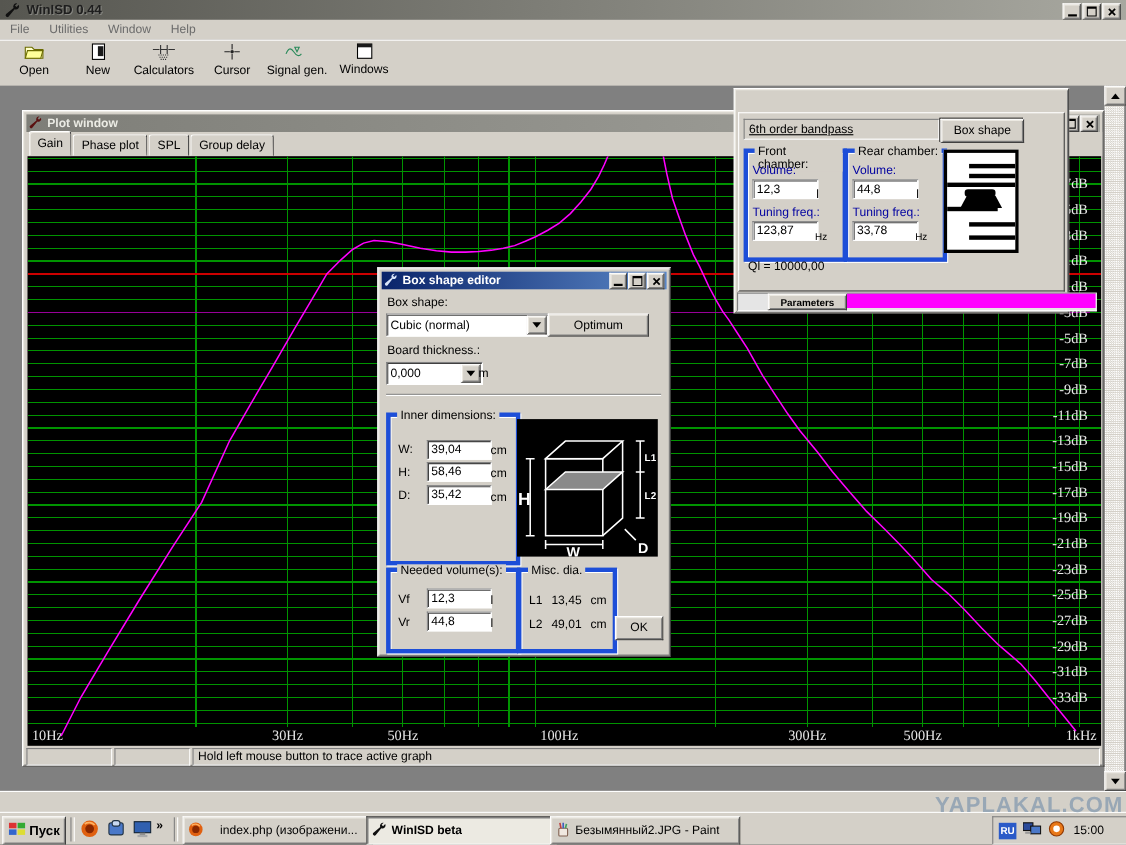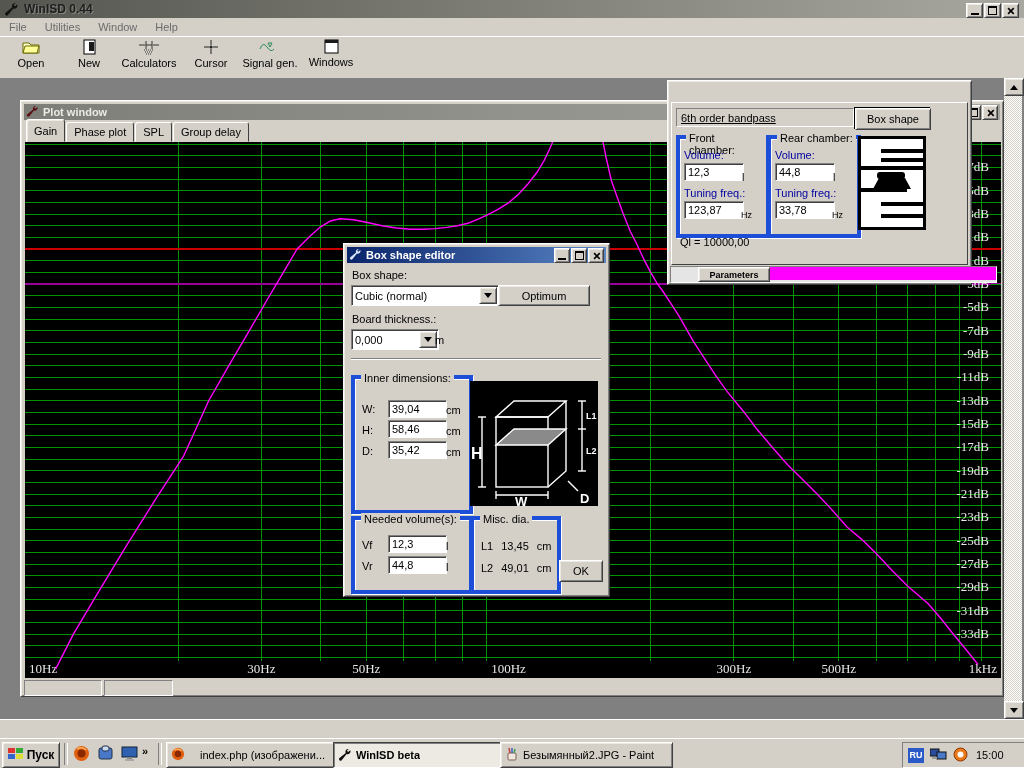--- a/index.html
+++ b/index.html
@@ -280,20 +280,23 @@
           <text class="xlab" x="708.9" y="531" text-anchor="middle">300Hz</text>
           <text class="xlab" x="813.8" y="531" text-anchor="middle">500Hz</text>
           <text class="xlab" x="972.0" y="531" text-anchor="end">1kHz</text>
           <polyline points="30.6,527.1 48.4,492.1 72.6,451.3 100.9,404.6 131.6,355.6 158.3,314.7 183.7,258.7 203.1,224.9 222.3,192.2 243.2,156.0 259.1,129.2 272.1,107.0 284.9,94.2 295.5,84.8 305.5,79.0 315.0,76.7 328.6,77.8 341.3,80.2 357.1,83.7 371.7,86.0 385.4,87.2 398.2,87.2 410.3,86.6 421.7,85.4 432.5,83.7 442.8,81.3 452.6,77.3 461.9,73.2 473.0,67.3 483.5,60.9 493.5,52.2 503.1,41.7 512.2,30.0 519.2,18.3 524.3,7.8 529.3,-3.9 537.3,-33.0 546.6,-68.0 555.5,-91.4 563.9,-79.7 570.8,-38.9 576.1,-9.7 581.2,16.0 586.3,38.2 592.4,55.7 598.3,72.0 605.3,89.5 610.8,100.0 614.1,107.0 619.5,118.7 625.7,130.4 631.8,140.9 637.7,149.0 645.3,160.7 654.4,174.7 668.2,199.2 679.6,216.7 691.1,234.2 702.0,249.4 718.3,269.2 731.6,286.7 746.4,304.2 762.8,322.9 779.4,339.2 792.1,352.1 805.4,366.1 821.8,384.8 837.0,397.6 851.2,411.6 867.6,429.1 882.8,444.3 903.2,461.8 915.3,475.8 927.4,491.0 938.9,505.0 953.1,522.5" fill="none" stroke="#ff00ff" stroke-width="1.4"></polyline>
         </svg>
     </div>
 
     <div class="abs" style="left:3px;top:578px;width:976px;height:16px;background:#d4d0c8;display:flex;">
       <div class="sunken-soft" style="width:76px;height:14px;margin:1px 2px 0 0;"></div>
       <div class="sunken-soft" style="width:67px;height:14px;margin:1px 2px 0 0;"></div>
+      <div class="sunken-soft" style="flex:1;height:14px;margin-top:1px;display:flex;align-items:center;padding-left:4px;">
+        <span>Hold left mouse button to trace active graph</span>
+      </div>
     </div>
   </div>
 
   <div class="abs raised" style="left:667px;top:80px;width:303px;height:203px;z-index:20;">
 
 
     <div class="abs" style="left:3px;top:21px;width:295px;height:161px;background:#d4d0c8;border:1px solid;border-color:#fff #404040 #404040 #fff;">
       <div class="abs sunken-soft" style="left:4px;top:5px;width:172px;height:17px;display:flex;align-items:center;padding-left:4px;background:#d4d0c8;text-decoration:underline;">
         <span>6th order bandpass</span>
       </div>
@@ -474,20 +477,23 @@
       </div>
     </div>
 
     <div class="btn abs" style="left:215px;top:316px;width:42px;height:20px;">
       <span>OK</span>
     </div>
   </div>
 
   <div class="abs" style="left:0;top:719px;width:1024px;height:19px;background:#d4d0c8;border-top:1px solid #fff;"></div>
 
+  <div class="abs" style="left:850px;top:721px;z-index:60;font-weight:bold;font-size:20px;letter-spacing:1px;color:rgba(136,156,176,0.8);">
+    <span>YAPLAKAL.COM</span>
+  </div>
 
   <div class="abs" style="left:0;top:738px;width:1024px;height:30px;background:#d4d0c8;border-top:1px solid #fff;z-index:50;">
     <div class="btn abs" style="left:2px;top:3px;width:56px;height:24px;gap:4px;font-weight:bold;font-size:12px;">
       <span>
         <svg width="15" height="14" viewBox="0 0 15 14">
             <rect x="0" y="1" width="7" height="5" fill="#d33"></rect>
             <rect x="8" y="1" width="7" height="5" fill="#3a3"></rect>
             <rect x="0" y="7" width="7" height="5" fill="#36c"></rect>
             <rect x="8" y="7" width="7" height="5" fill="#dd3"></rect>
           </svg>

